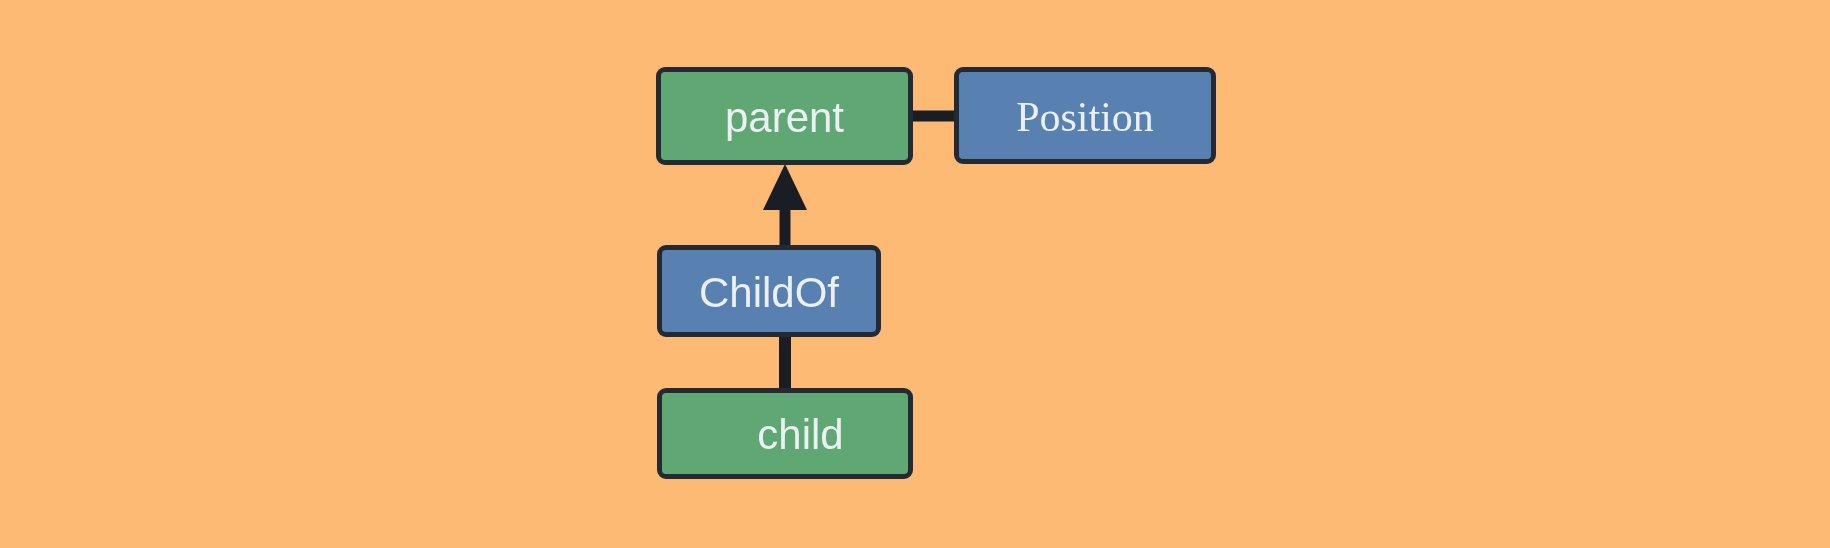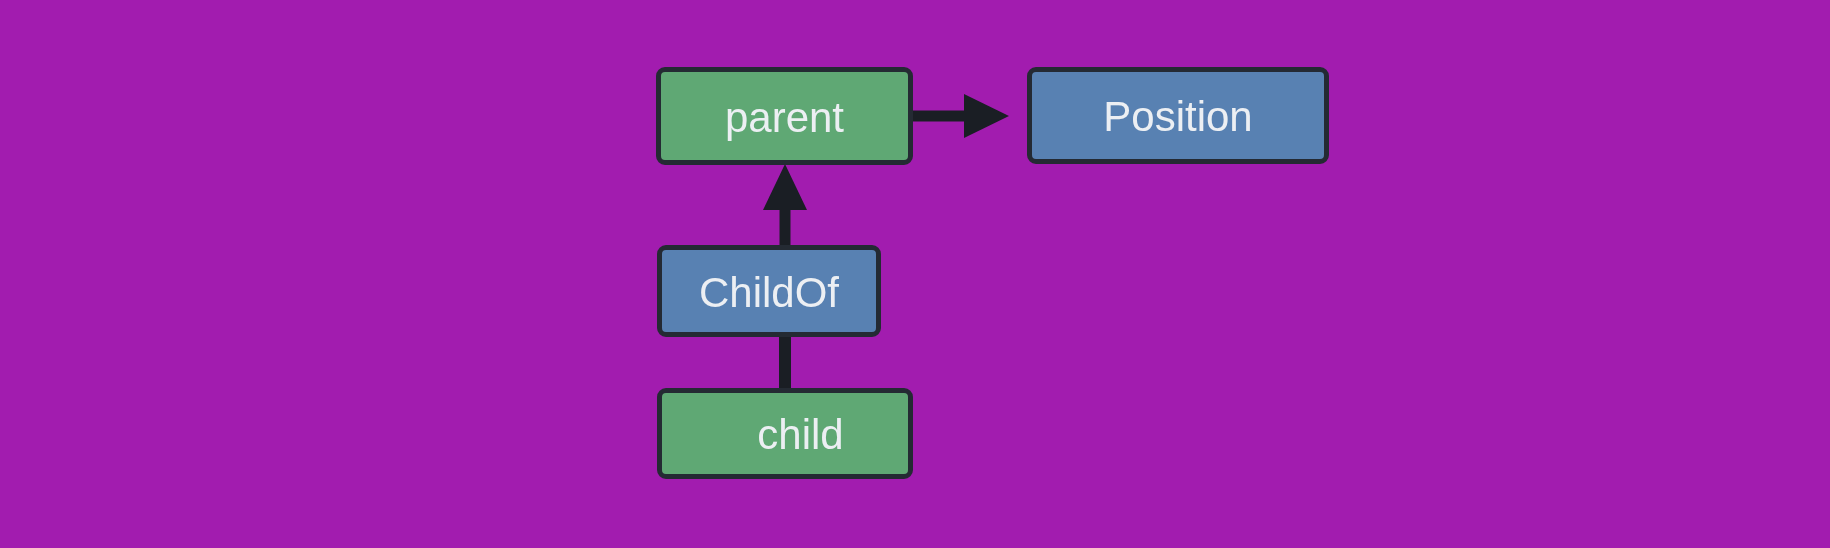--- a/index.html
+++ b/index.html
@@ -4,21 +4,21 @@
 <style>
   html, body {
     margin: 0;
     padding: 0;
     background: #ffffff;
   }
   .canvas {
     position: relative;
     width: 1830px;
     height: 548px;
-    background: #a21caf;
+    background: #fdba74;
     overflow: hidden;
     font-family: "Liberation Sans", sans-serif;
   }
   .connectors {
     position: absolute;
     left: 0;
     top: 0;
     width: 1830px;
     height: 548px;
     pointer-events: none;
@@ -33,21 +33,21 @@
     justify-content: center;
     color: #eceff3;
     font-size: 42px;
     line-height: 1;
     padding-top: 3px;
   }
   .node.entity   { background: #5fa874; }
   .node.relation { background: #5881b2; }
 
   .node-parent   { left: 656px;  top: 67px;  width: 257px; height: 98px; }
-  .node-position { left: 1027px; top: 67px;  width: 302px; height: 97px; }
+  .node-position { left: 954px; top: 67px;  width: 262px; height: 97px; font-family: Liberation Serif, serif; }
   .node-childof  { left: 657px;  top: 245px; width: 224px; height: 92px; }
   .node-child    { left: 657px;  top: 388px; width: 256px; height: 91px; padding-left: 31px; }
 </style>
 </head>
 <body>
 
 <div class="canvas">
 
   <svg class="connectors" viewBox="0 0 1830 548" xmlns="http://www.w3.org/2000/svg">
 

